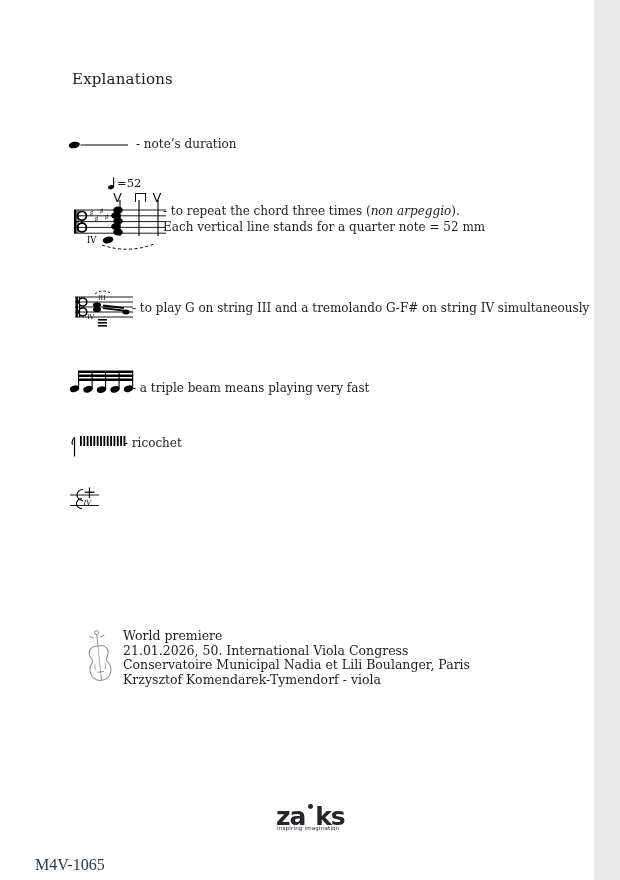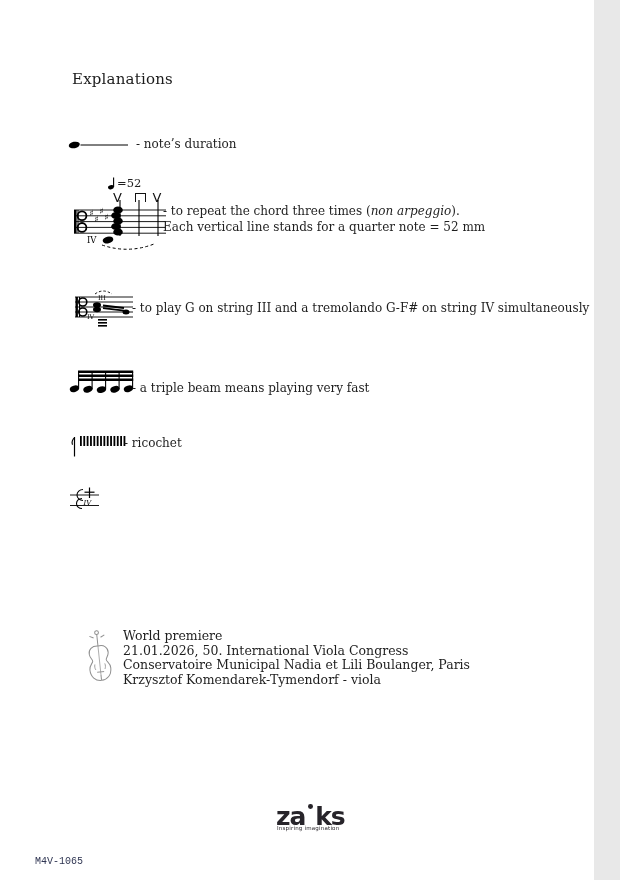--- a/index.html
+++ b/index.html
@@ -39,21 +39,21 @@
   #viola{left:80px;top:629px;transform:rotate(-6deg);}
   #premiere{left:123px;top:629px;font-size:12.5px;line-height:14.6px;white-space:nowrap;}
   
   #logo-word{left:276px;top:804px;line-height:1;font-family:"DejaVu Sans",sans-serif;
              font-weight:bold;font-size:25px;letter-spacing:-1px;color:#27242a;white-space:nowrap;text-align:right;}
   #logo-dot{display:inline-block;width:4.8px;height:4.8px;border-radius:50%;
             background:#27242a;vertical-align:16px;margin:0 2px 0 3px;}
   #logo-tagline{left:277px;top:825px;font-family:"DejaVu Sans",sans-serif;font-size:5.5px;
                 letter-spacing:0.2px;color:#2a272c;white-space:nowrap;}
   
-  #plate{left:35px;top:856px;font-family:Liberation Mono, monospace;font-size:10px;color:#2f3552;}
+  #plate{left:35px;top:856px;font-family:Liberation Serif, serif;font-size:16px;color:#2f3552;}
   svg{display:block;overflow:visible;}
   svg text{font-family:"DejaVu Serif",serif;fill:#000;}
   svg text.sharp{font-family:"DejaVu Sans",sans-serif;}
   svg text.ital{font-style:italic;}
 </style>
 </head>
 <body>
 
 <div id="page">
 

